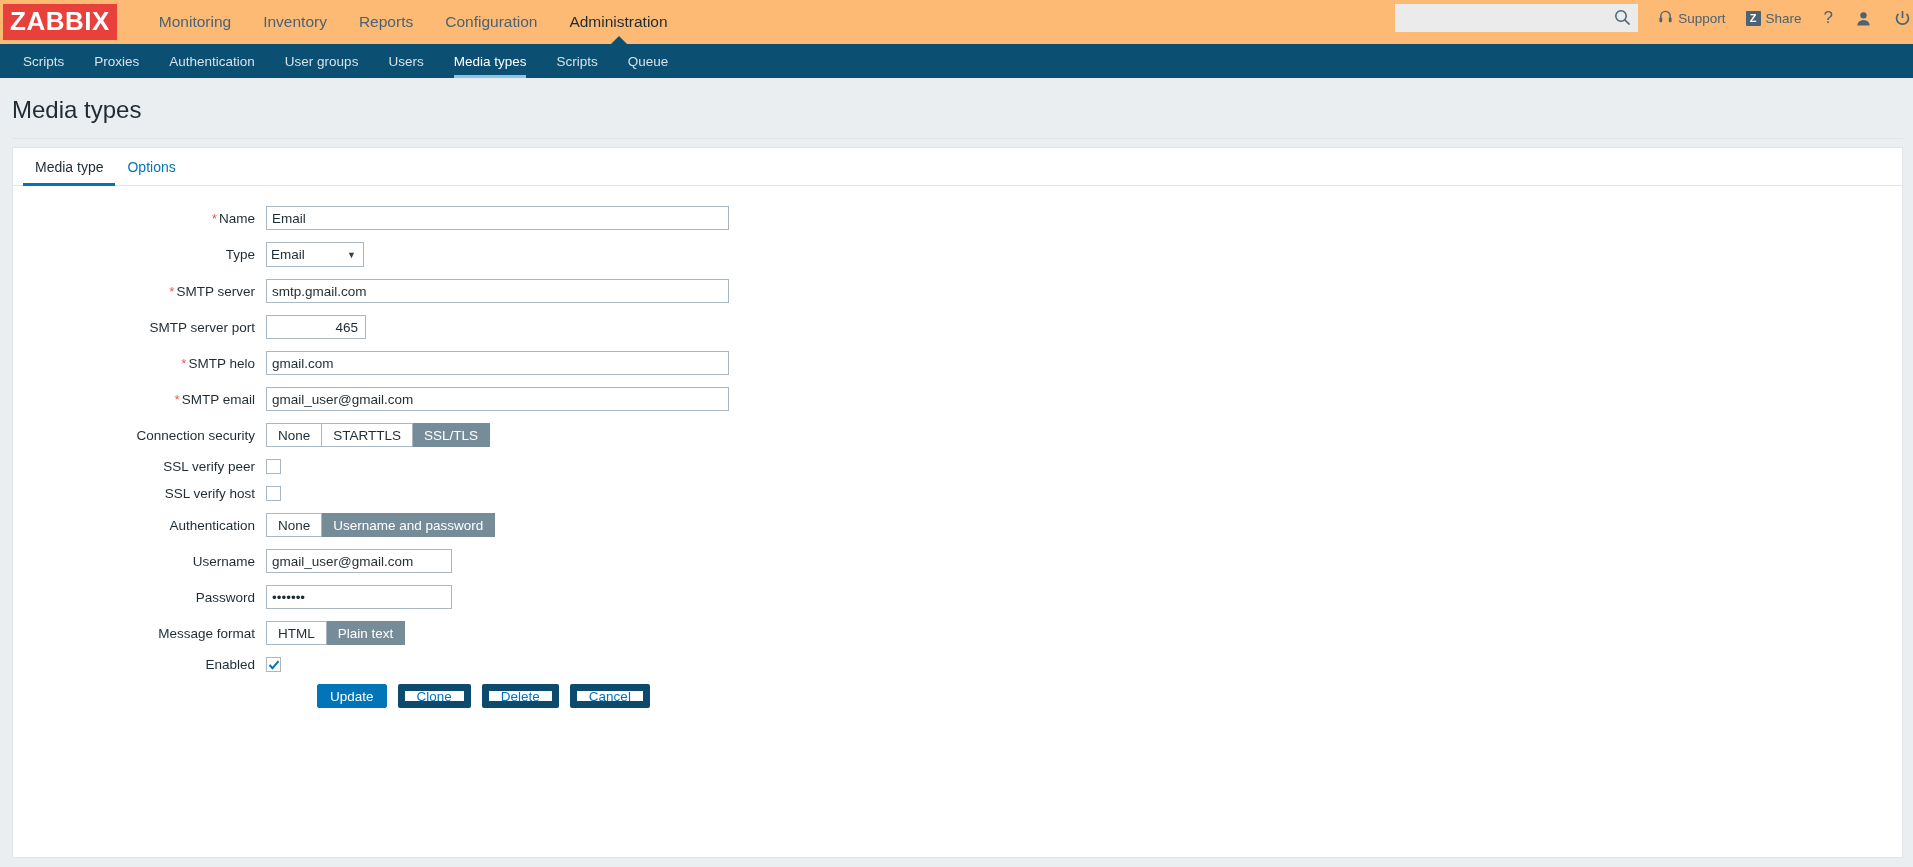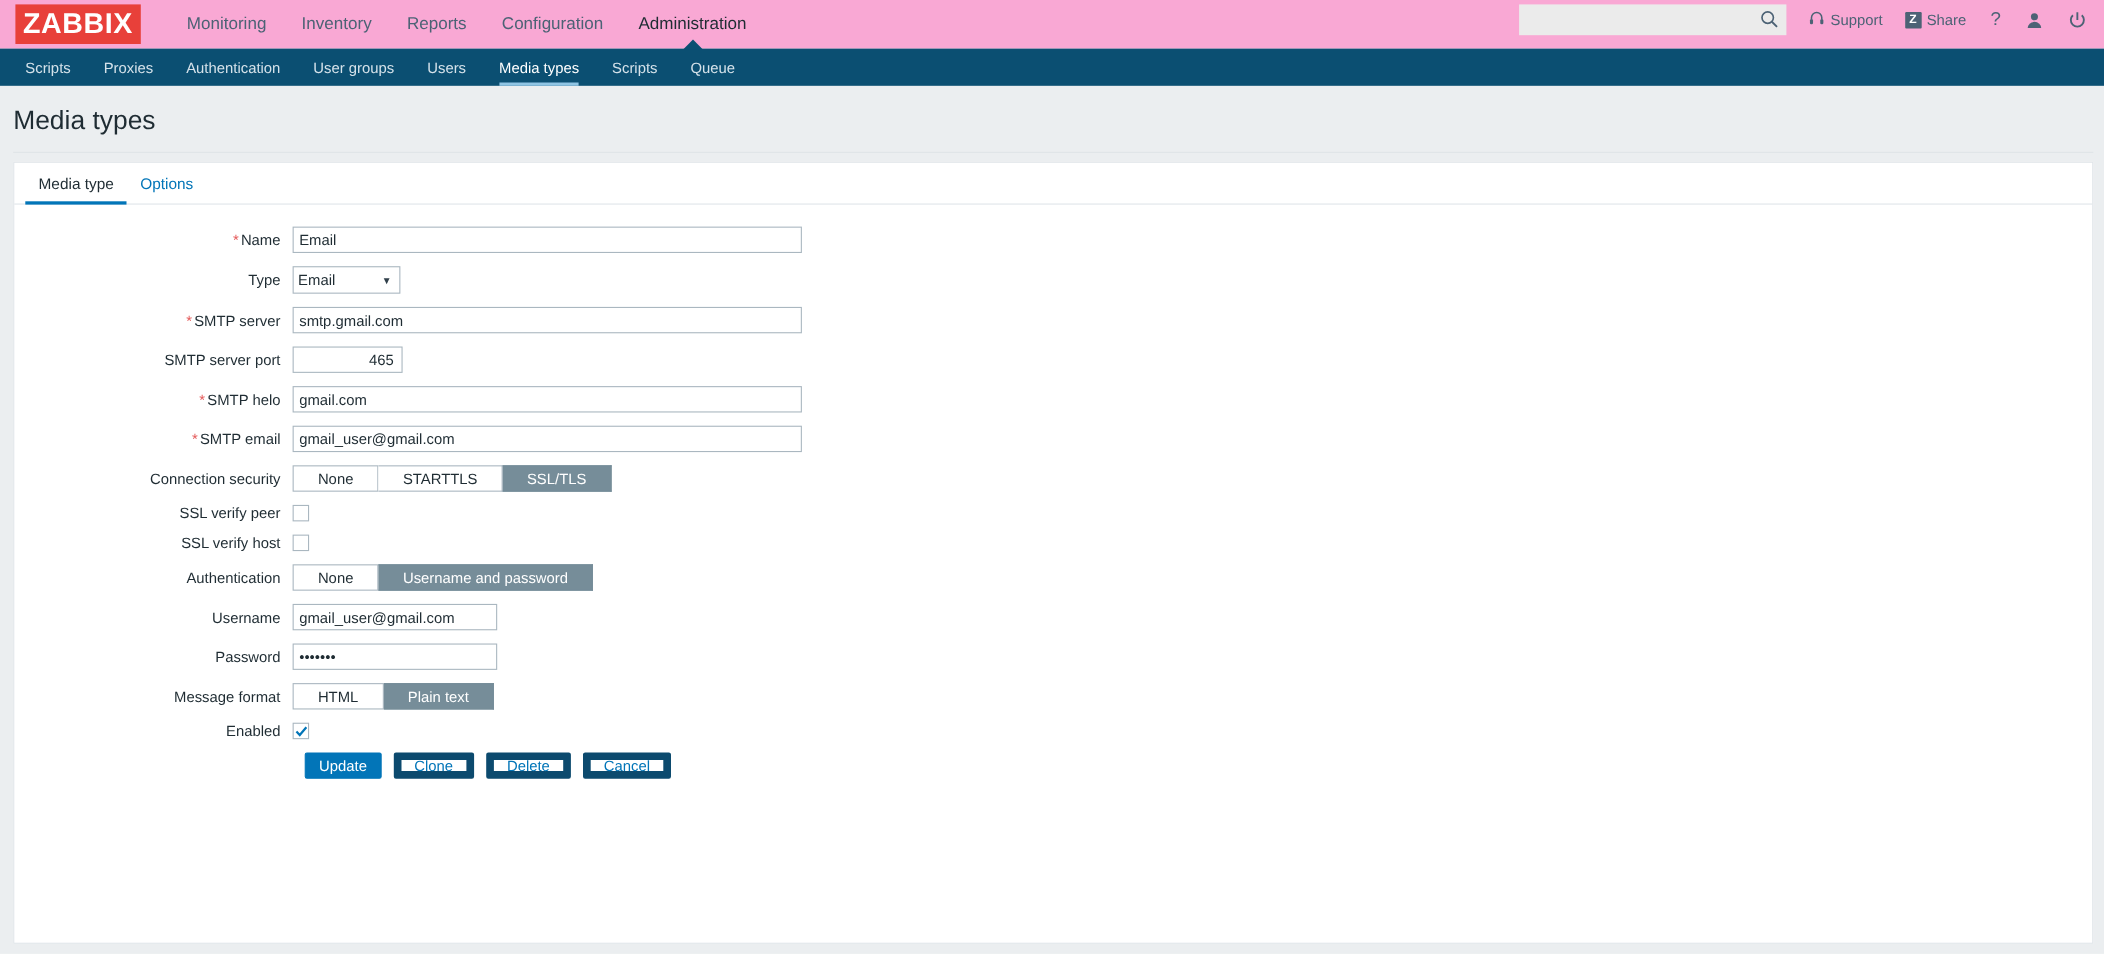--- a/index.html
+++ b/index.html
@@ -7,23 +7,23 @@
     margin: 0; padding: 0;
     width: 1913px; height: 867px;
     background: #ebeef0;
     font-family: "Liberation Sans", sans-serif;
     -webkit-font-smoothing: antialiased;
   }
   body { overflow: hidden; }
 
   
   .topbar {
-    height: 44px; background: #f9a8d4;
+    height: 44px; background: #fdba74;
     display: flex; align-items: center;
-    padding-left: 14px;
+    padding-left: 3px;
     position: relative;
   }
   .logo {
     background: #e8403a; color: #ffffff;
     font-size: 26px; font-weight: bold;
     letter-spacing: 0.5px;
     line-height: 1;
     padding: 4px 7px 6px 7px;
     font-family: "Liberation Sans", sans-serif;
   }
@@ -38,21 +38,21 @@
   .mainnav .nav-item.selected::after {
     content: ""; position: absolute;
     bottom: -1px; left: 50%; transform: translateX(-50%);
     width: 0; height: 0;
     border-left: 9px solid transparent;
     border-right: 9px solid transparent;
     border-bottom: 9px solid #0b4f72;
   }
 
   .headright {
-    position: absolute; right: 16px; top: 0;
+    position: absolute; right: 2px; top: 0;
     height: 36px; display: flex; align-items: center;
   }
   .searchbox {
     width: 243px; height: 28px;
     background: #ebebeb; border: none;
     position: relative; display: flex; align-items: center;
   }
   .searchbox input {
     border: none; background: transparent; outline: none;
     width: 100%; height: 100%;
@@ -164,21 +164,21 @@
   .selwrap .caret {
     position: absolute; right: 8px; top: 50%;
     transform: translateY(-50%);
     pointer-events: none;
     font-size: 9px; color: #31404b;
   }
 
   
   .seg { display: inline-flex; }
   .seg .opt {
-    height: 24px; padding: 0 22px;
+    height: 24px; padding: 0 11px;
     border: 1px solid #aab7c0;
     border-left: none;
     background: #fff; color: #1f2c33;
     font-size: 13.5px;
     display: flex; align-items: center; justify-content: center;
     cursor: pointer; white-space: nowrap;
   }
   .seg .opt:first-child { border-left: 1px solid #aab7c0; }
   .seg .opt.on {
     background: #768d99; color: #ffffff;
@@ -189,21 +189,21 @@
   .cbx {
     width: 15px; height: 15px;
     border: 1px solid #aab7c0; background: #fff;
     display: inline-flex; align-items: center; justify-content: center;
     cursor: pointer;
   }
   .cbx .tick { display: none; }
   .cbx.checked .tick { display: block; }
 
   
-  .btnrow { display: flex; gap: 11px; padding-left: 264px; margin-top: 10px; }
+  .btnrow { display: flex; gap: 11px; padding-left: 264px; margin-top: 10px; margin-left: 40px; }
   .btn {
     height: 24px; min-width: 62px;
     padding: 0 12px;
     font-size: 13.5px;
     display: inline-flex; align-items: center; justify-content: center;
     cursor: pointer;
     font-family: "Liberation Sans", sans-serif;
     border-radius: 2px;
   }
   .btn.primary { background: #0275b8; color: #fff; border: 1px solid #0275b8; }

